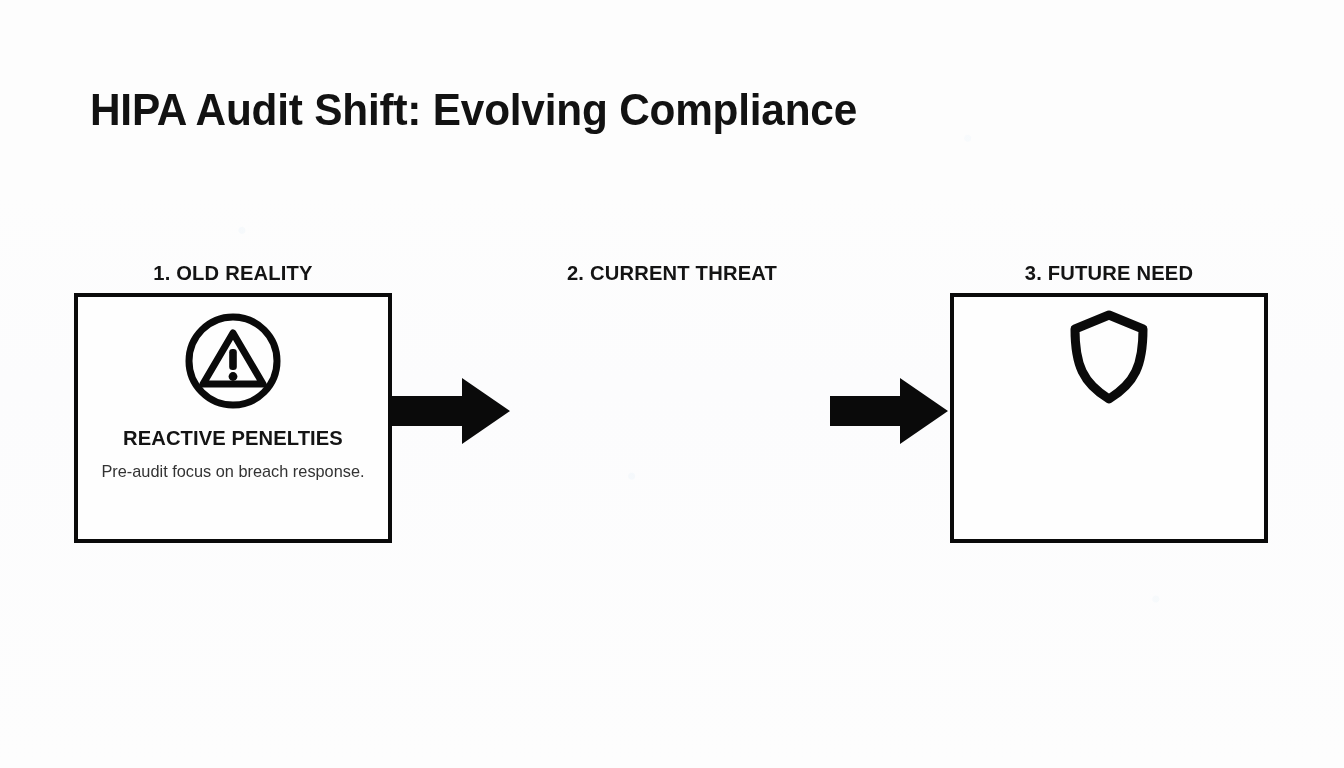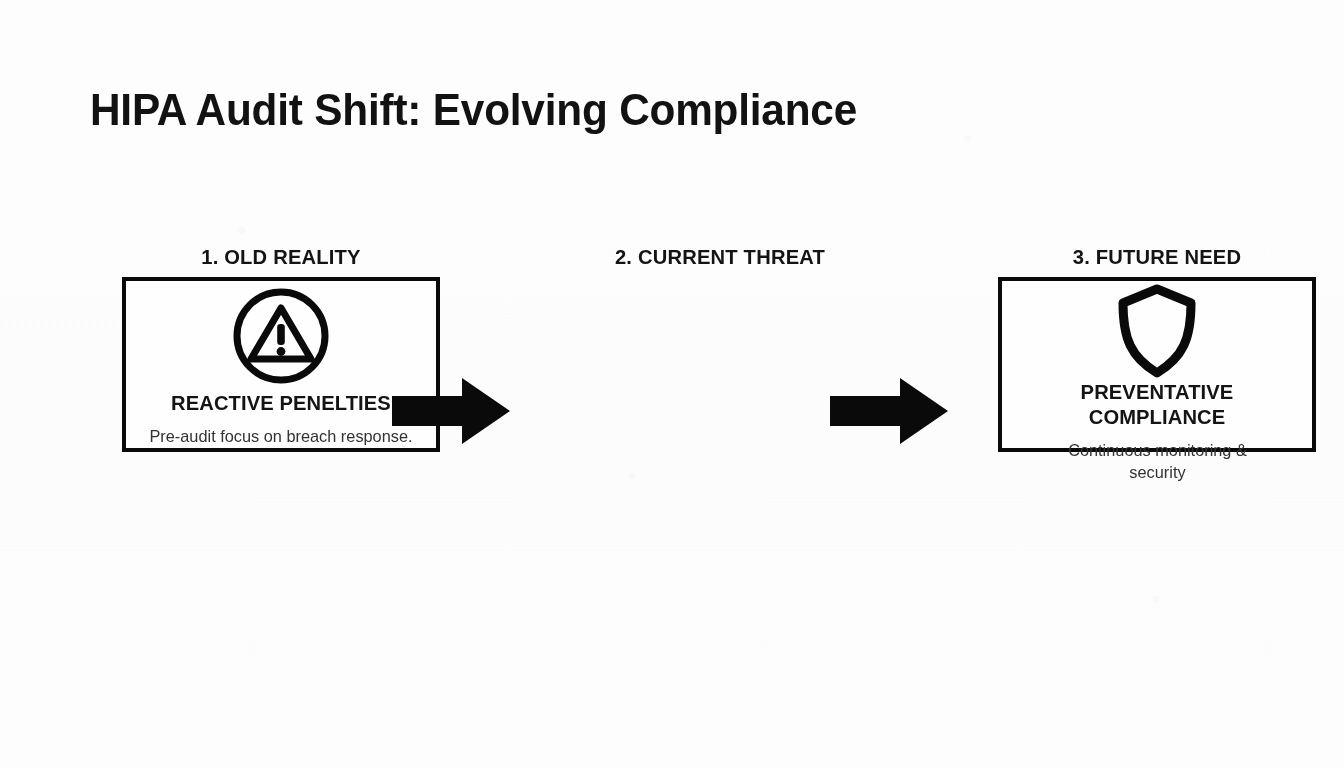--- a/index.html
+++ b/index.html
@@ -45,44 +45,43 @@
     color: #121212;
     font-family: "Liberation Sans Narrow", "Liberation Sans", sans-serif;
     transform: scaleX(0.94);
     transform-origin: left center;
     white-space: nowrap;
   }
 
   
   .stage {
     position: absolute;
-    top: 245px;
+    top: 261px;
     width: 318px;
-    margin-left: 48px;
   }
   .stage-1 { left: 74px; }
   .stage-2 { left: 513px; }
   .stage-3 { left: 950px; }
 
   .stage-header {
     height: 32px;
     text-align: center;
     font-size: 21px;
     line-height: 24px;
     font-weight: 700;
     letter-spacing: 0.2px;
     color: #141414;
     font-family: "Liberation Sans Narrow", "Liberation Sans", sans-serif;
     transform: scaleX(0.96);
     white-space: nowrap;
   }
 
   .stage-box {
     position: relative;
-    height: 175px;
+    height: 250px;
     border: 4px solid #0a0a0a;
     background: #fefefe;
     box-sizing: border-box;
     display: flex;
     flex-direction: column;
     align-items: flex-start;
   }
 
   .icon-slot {
     height: 128px;
@@ -186,20 +185,16 @@
   </div>
 
   <div class="stage stage-3">
     <div class="stage-header">3. FUTURE NEED</div>
     <div class="stage-box">
       <div class="icon-slot">
         <svg class="icon-svg" width="92" height="98" viewBox="0 0 92 98">
           <path d="M46 8 L80 22 C80 58 72 76 46 92 C20 76 12 58 12 22 Z" fill="none" stroke="#0a0a0a" stroke-width="9" stroke-linejoin="round"></path>
         </svg>
       </div>
-      <div class="text-slot">
-        <div class="stage-label">PREVENTATIVE COMPLIANCE</div>
-        <div class="stage-desc">Continuous monitoring &amp; security</div>
-      </div>
     </div>
   </div>
 
 </div>
 
 </body></html>

